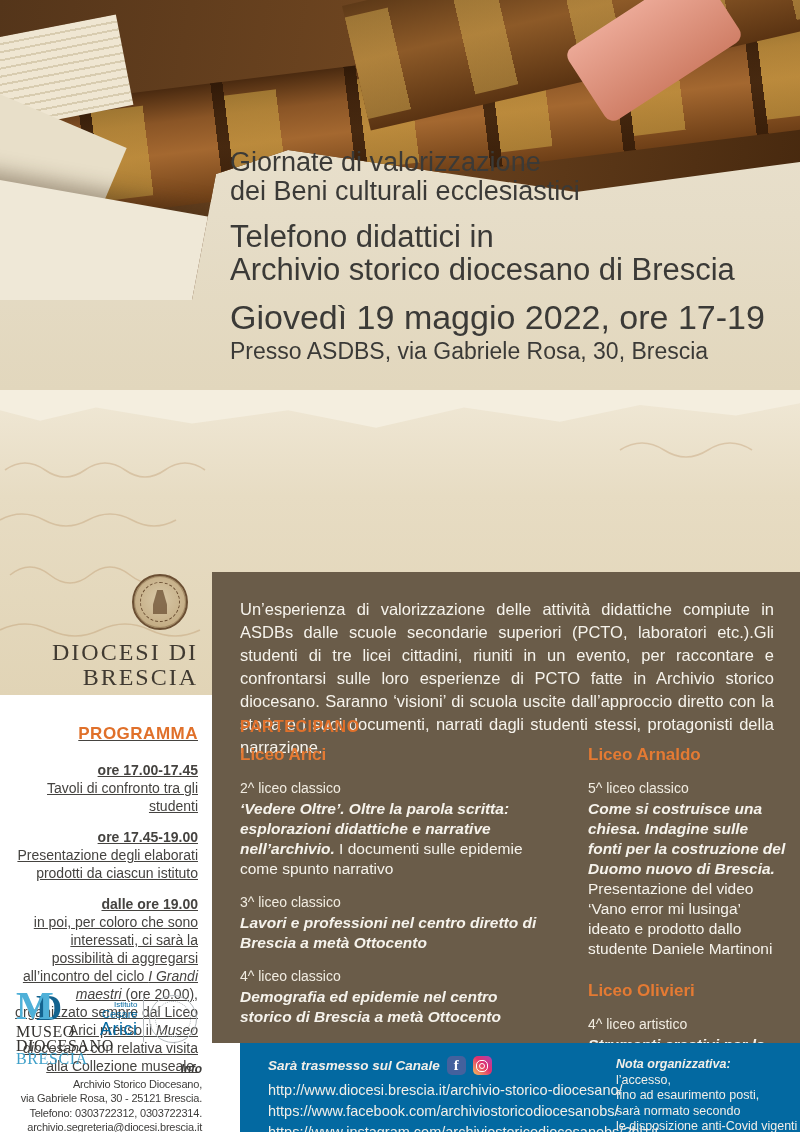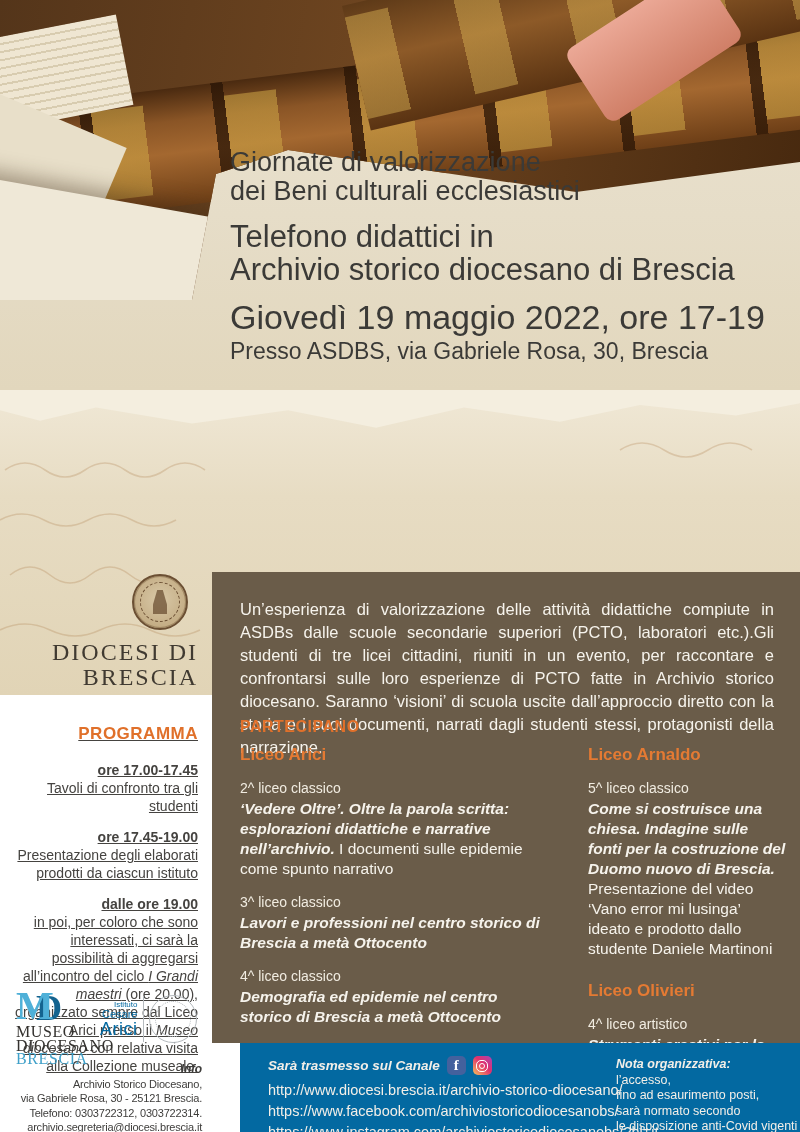--- a/index.html
+++ b/index.html
@@ -169,21 +169,21 @@
     <div class="part-title">PARTECIPANO</div>
 
     <div class="col-left">
       <div class="liceo-name">Liceo Arici</div>
       <div class="entry">
         <div class="e-label">2^ liceo classico</div>
         <div class="e-title"><span class="bi">‘Vedere Oltre’. Oltre la parola scritta: esplorazioni didattiche e narrative nell’archivio.</span><span class="pl"> I documenti sulle epidemie come spunto narrativo</span></div>
       </div>
       <div class="entry">
         <div class="e-label">3^ liceo classico</div>
-        <div class="e-title"><span class="bi">Lavori e professioni nel centro storico di Brescia a metà Ottocento</span></div>
+        <div class="e-title"><span class="bi">Lavori e professioni nel centro diretto di Brescia a metà Ottocento</span></div>
       </div>
       <div class="entry">
         <div class="e-label">4^ liceo classico</div>
         <div class="e-title"><span class="bi">Demografia ed epidemie nel centro storico di Brescia a metà Ottocento</span></div>
       </div>
       <div class="entry">
         <div class="e-label">5^ liceo classico</div>
         <div class="e-title"><span class="bi">I soldati dispersi durante la I guerra mondiale</span></div>
       </div>
     </div>

